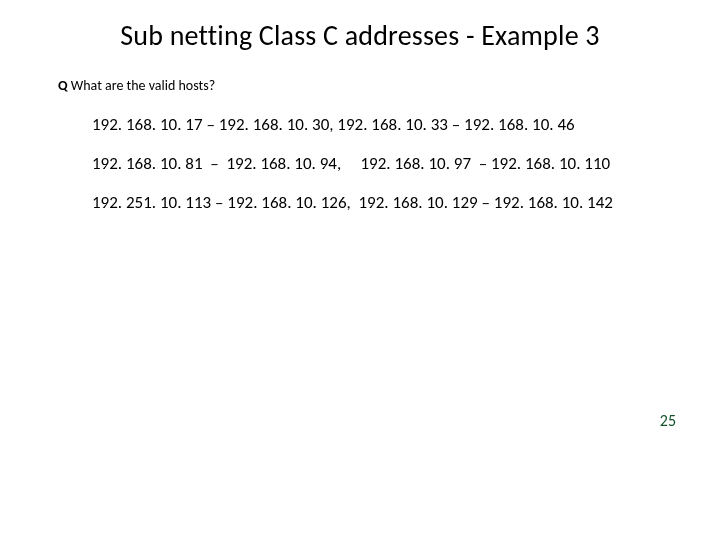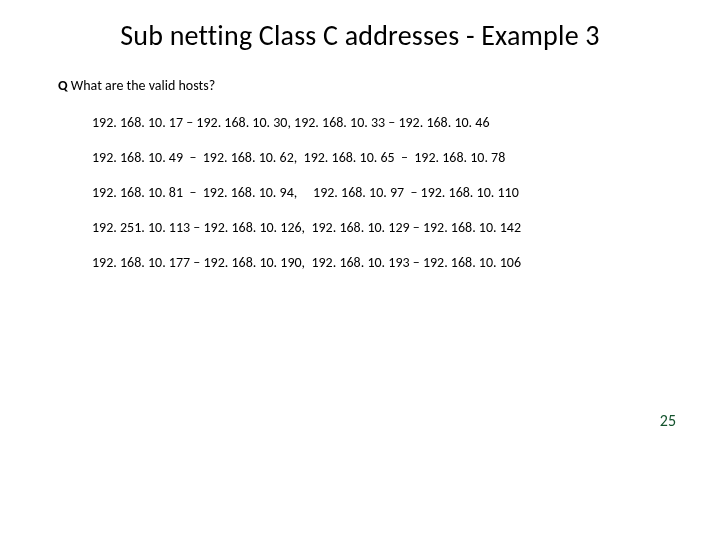--- a/index.html
+++ b/index.html
@@ -33,21 +33,21 @@
     margin: 0 0 20px 18px;
     font-weight: 400;
   }
   .question .q-label {
     font-weight: 700;
   }
   .rows {
     margin-left: 52px;
   }
   .row {
-    font-size: 14px;
+    font-size: 17px;
     margin-bottom: 18px;
     white-space: pre;
     font-weight: 400;
   }
   .page-number {
     position: absolute;
     bottom: 22px;
     right: 44px;
     font-size: 16px;
     color: #14532d;
@@ -58,20 +58,18 @@
 
 <div class="slide">
   <h1 class="title">Sub netting Class C addresses - Example 3</h1>
 
   <div class="question">
     <span class="q-label">Q</span><span> What are the valid hosts?</span>
   </div>
 
   <div class="rows">
     <div class="row">192. 168. 10. 17 – 192. 168. 10. 30, 192. 168. 10. 33 – 192. 168. 10. 46</div>
-    <div class="row">192. 168. 10. 49  –  192. 168. 10. 62,  192. 168. 10. 65  –  192. 168. 10. 78</div>
     <div class="row">192. 168. 10. 81  –  192. 168. 10. 94,     192. 168. 10. 97  – 192. 168. 10. 110</div>
     <div class="row">192. 251. 10. 113 – 192. 168. 10. 126,  192. 168. 10. 129 – 192. 168. 10. 142</div>
-    <div class="row">192. 168. 10. 177 – 192. 168. 10. 190,  192. 168. 10. 193 – 192. 168. 10. 106</div>
   </div>
 
   <div class="page-number">25</div>
 </div>
 
 </body></html>

